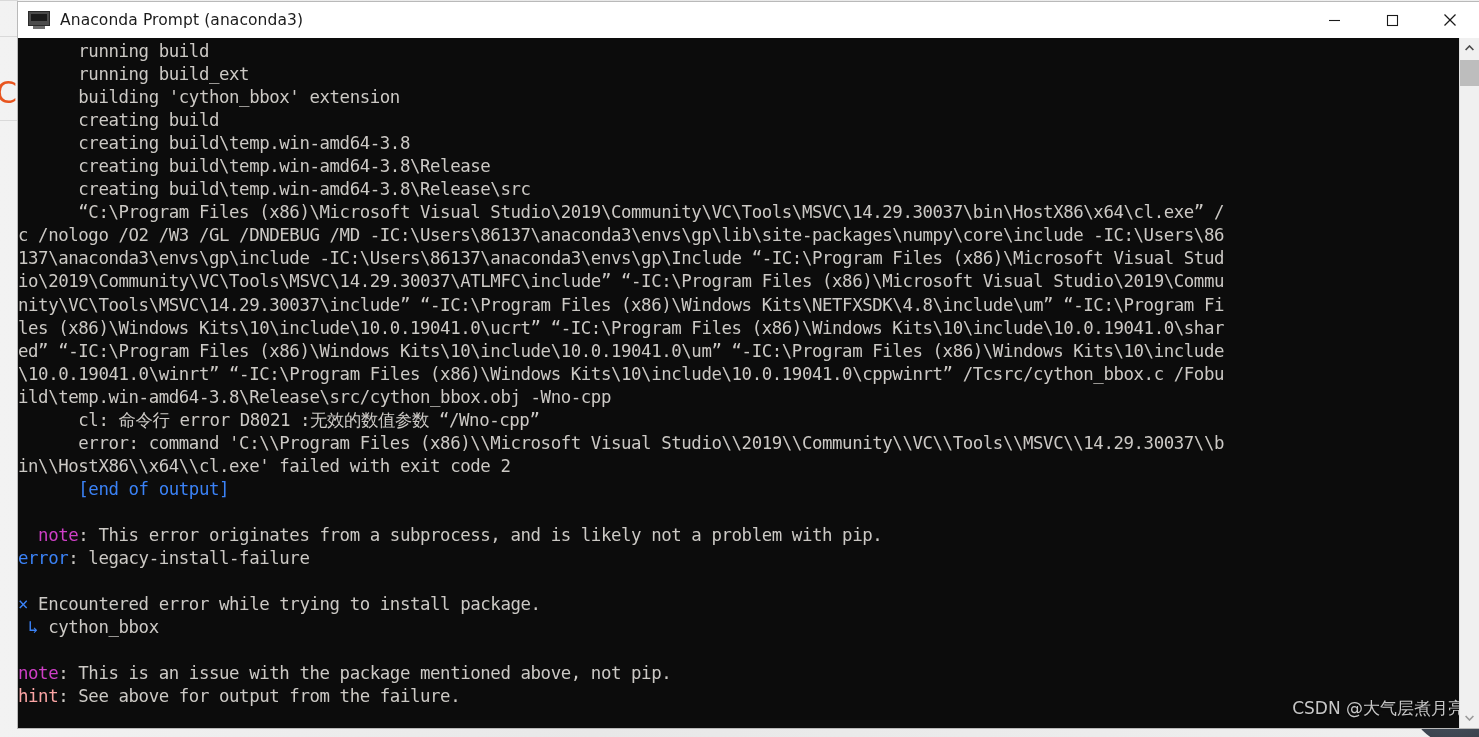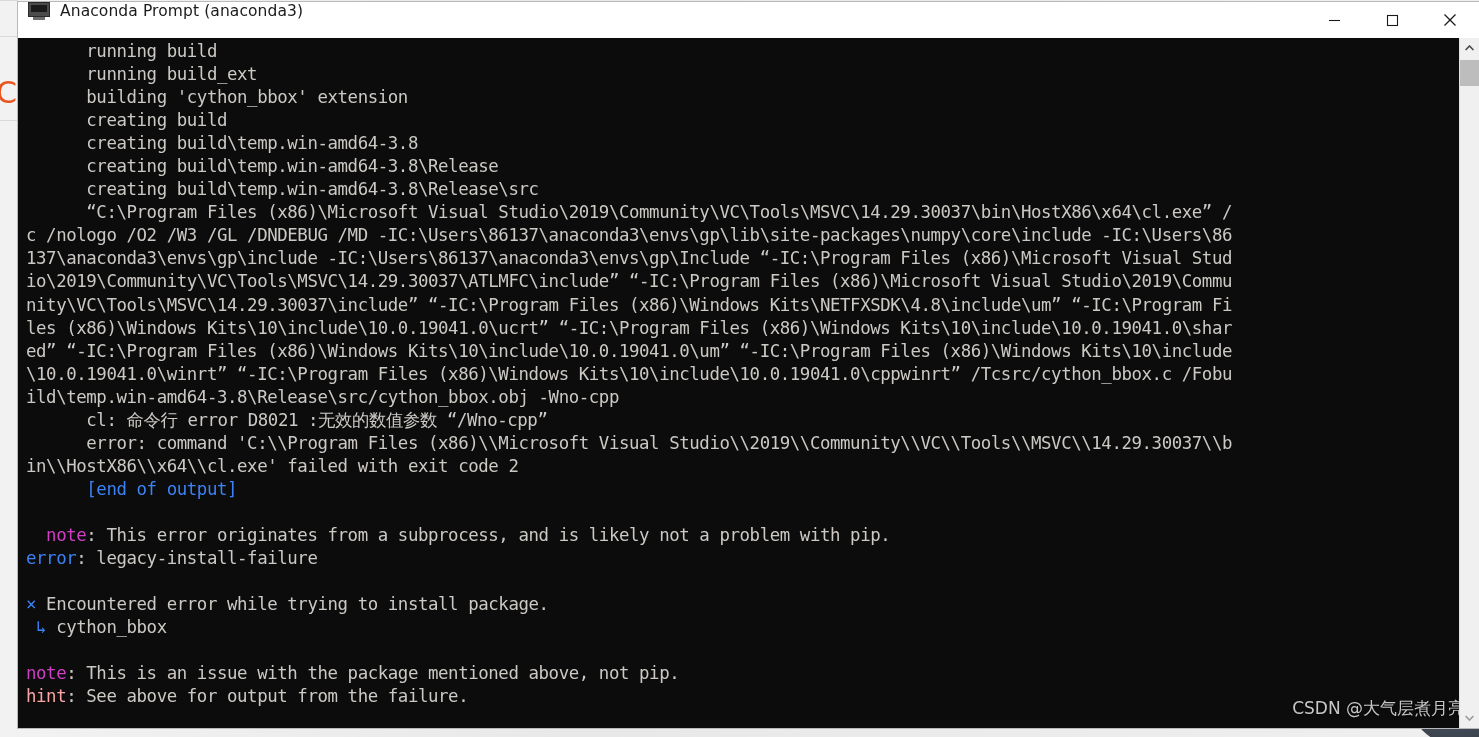--- a/index.html
+++ b/index.html
@@ -60,20 +60,21 @@
     background: #0c0c0c;
     box-shadow: 0 0 0 1px #b9b9b9;
   }
 
   
   #titlebar {
     position: relative;
     height: 36px;
     background: #ffffff;
     display: flex;
+    align-items: center;
     border-bottom: 7px solid #1d4ed8;
   }
   #title-icon {
     width: 22px; height: 18px;
     margin-left: 10px;
     margin-right: 10px;
     position: relative;
     flex: 0 0 auto;
   }
   #title-icon .mon-body {
@@ -126,21 +127,21 @@
     position: absolute;
     left: 0;
     top: 2px;
     width: 1441px;
     font-family: "DejaVu Sans Mono", monospace;
     font-size: 17.4px;
     line-height: 23.05px;
     color: #ccc9c5;
     white-space: pre;
     letter-spacing: -0.42px;
-    padding-left: 8px;
+    padding-left: 0px;
   }
   #console-text .ln {
     display: block;
     height: 23.05px;
   }
   .c-red   { color: #3b82f6; }
   .c-mag   { color: #cf3fc6; text-align: center; }
   .c-cyan  { color: #fca5a5; }
   .c-white { color: #ccc9c5; }
 

